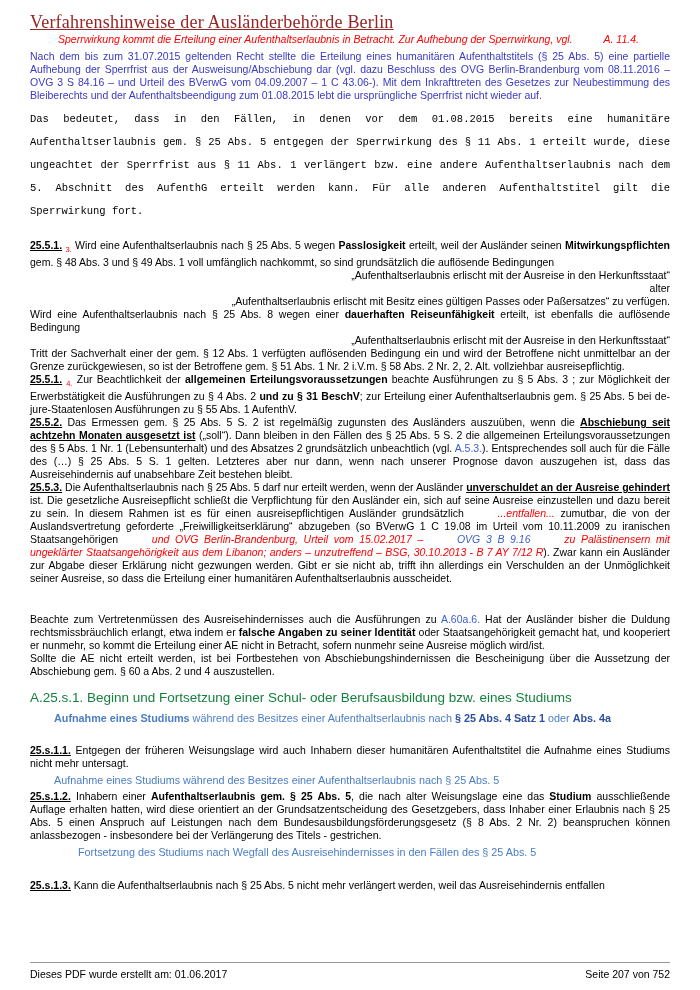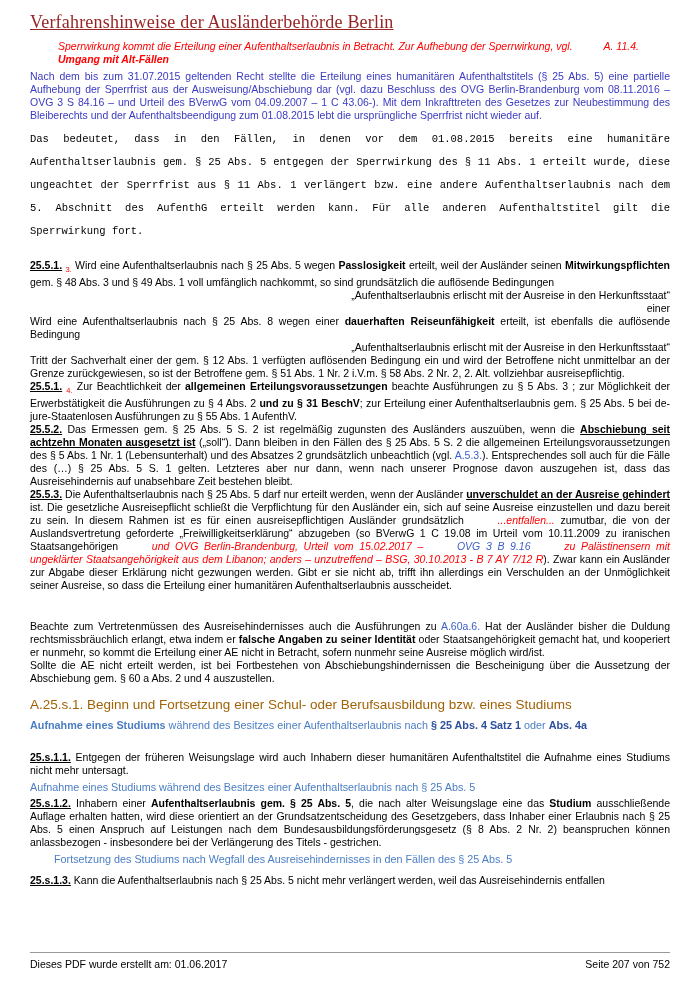--- a/index.html
+++ b/index.html
@@ -5,65 +5,65 @@
   * { margin:0; padding:0; box-sizing:border-box; }
   html,body { background:#ffffff; }
   body {
     width:700px; height:990px; position:relative; overflow:hidden;
     font-family:"Liberation Sans", sans-serif; color:#000;
   }
   .page { padding:12px 30px 0 30px; }
   .title {
     font-family:"Liberation Serif", serif;
     font-size:18px; color:#972525; text-decoration:underline;
-    margin-bottom:7px; letter-spacing:0.2px;
+    letter-spacing:0.2px;
   }
   .block { font-size:10.5px; line-height:13px; text-align:justify; }
   .block.center { text-align:right; }
   .block.loose { line-height:23px;font-family:Liberation Mono, monospace; }
   .block.h2 { font-size:13.5px; line-height:16px; text-align:left; }
-  .block.sub { text-align:left; font-size:10.8px; }
+  .block.sub { text-align:left; font-size:10.8px;margin-left:24px; }
   .run.b { font-weight:bold; }
   .run.i { font-style:italic;margin-left:28px; }
   .run.u { text-decoration:underline; }
   .run.sm { font-size:7.5px; vertical-align:sub; }
   .footer {
-    position:absolute; left:30px; right:30px; bottom:20px;
+    position:absolute; left:30px; right:30px; bottom:10px;
     border-top:1px solid #999; padding-top:5px;
     display:flex; justify-content:space-between;
     font-size:10.5px; color:#000;
   }
 </style>
 </head>
 <body>
 
 <div class="page">
   <div class="title">Verfahrenshinweise der Ausländerbehörde Berlin</div>
   <div>
       <div class="block"><span class="run i" style="color: rgb(255, 0, 0);">Sperrwirkung kommt die Erteilung einer Aufenthaltserlaubnis in Betracht. Zur Aufhebung der Sperrwirkung, vgl. </span><span class="run i" style="color: rgb(255, 0, 0);">A. 11.4.</span></div>
-      <div class="block"><span class="run b i" style="color: rgb(255, 0, 0);">Umgang mit Alt-Fällen</span></div>
       <div class="block" style="margin-top: 4px;"><span class="run" style="color: rgb(58, 58, 194);">Nach dem bis zum 31.07.2015 geltenden Recht stellte die Erteilung eines humanitären Aufenthaltstitels (§ 25 Abs. 5) eine partielle Aufhebung der Sperrfrist aus der Ausweisung/Abschiebung dar (vgl. dazu Beschluss des OVG Berlin-Brandenburg vom 08.11.2016 – OVG 3 S 84.16 – und Urteil des BVerwG vom 04.09.2007 – 1 C 43.06-). Mit dem Inkrafttreten des Gesetzes zur Neubestimmung des Bleiberechts und der Aufenthaltsbeendigung zum 01.08.2015 lebt die ursprüngliche Sperrfrist nicht wieder auf.</span></div>
       <div class="block loose" style="margin-top: 6px;"><span class="run">Das bedeutet, dass in den Fällen, in denen vor dem 01.08.2015 bereits eine humanitäre Aufenthaltserlaubnis gem. § 25 Abs. 5 entgegen der Sperrwirkung des § 11 Abs. 1 erteilt wurde, diese ungeachtet der Sperrfrist aus § 11 Abs. 1 verlängert bzw. eine andere Aufenthaltserlaubnis nach dem 5. Abschnitt des AufenthG erteilt werden kann. Für alle anderen Aufenthaltstitel gilt die Sperrwirkung fort.</span></div>
       <div class="block" style="margin-top: 16px;"><span class="run b u">25.5.1.</span><span class="run"> </span><span class="run sm" style="color: rgb(255, 0, 0);">3.</span><span class="run"> Wird eine Aufenthaltserlaubnis nach § 25 Abs. 5 wegen </span><span class="run b">Passlosigkeit</span><span class="run"> erteilt, weil der Ausländer seinen </span><span class="run b">Mitwirkungspflichten</span><span class="run"> gem. § 48 Abs. 3 und § 49 Abs. 1 voll umfänglich nachkommt, so sind grundsätzlich die auflösende Bedingungen</span></div>
       <div class="block center"><span class="run">„Aufenthaltserlaubnis erlischt mit der Ausreise in den Herkunftsstaat“</span></div>
-      <div class="block center"><span class="run">einer</span></div>
+      <div class="block center"><span class="run">alter</span></div>
+      <div class="block center"><span class="run">„Aufenthaltserlaubnis erlischt mit Besitz eines gültigen Passes oder Paßersatzes“ zu verfügen.</span></div>
       <div class="block"><span class="run">Wird eine Aufenthaltserlaubnis nach § 25 Abs. 8 wegen einer </span><span class="run b">dauerhaften Reiseunfähigkeit</span><span class="run"> erteilt, ist ebenfalls die auflösende Bedingung</span></div>
       <div class="block center"><span class="run">„Aufenthaltserlaubnis erlischt mit der Ausreise in den Herkunftsstaat“</span></div>
       <div class="block"><span class="run">Tritt der Sachverhalt einer der gem. § 12 Abs. 1 verfügten auflösenden Bedingung ein und wird der Betroffene nicht unmittelbar an der Grenze zurückgewiesen, so ist der Betroffene gem. § 51 Abs. 1 Nr. 2 i.V.m. § 58 Abs. 2 Nr. 2, 2. Alt. vollziehbar ausreisepflichtig.</span></div>
       <div class="block"><span class="run b u">25.5.1.</span><span class="run"> </span><span class="run sm" style="color: rgb(255, 0, 0);">4.</span><span class="run"> Zur Beachtlichkeit der </span><span class="run b">allgemeinen Erteilungsvoraussetzungen</span><span class="run"> beachte Ausführungen zu § 5 Abs. 3 ; zur Möglichkeit der Erwerbstätigkeit die Ausführungen zu § 4 Abs. 2 </span><span class="run b">und zu § 31 BeschV</span><span class="run">; zur Erteilung einer Aufenthaltserlaubnis gem. § 25 Abs. 5 bei de-jure-Staatenlosen Ausführungen zu § 55 Abs. 1 AufenthV.</span></div>
       <div class="block"><span class="run b u">25.5.2.</span><span class="run"> Das Ermessen gem. § 25 Abs. 5 S. 2 ist regelmäßig zugunsten des Ausländers auszuüben, wenn die </span><span class="run b u">Abschiebung seit achtzehn Monaten ausgesetzt ist</span><span class="run"> („soll“). Dann bleiben in den Fällen des § 25 Abs. 5 S. 2 die allgemeinen Erteilungsvoraussetzungen des § 5 Abs. 1 Nr. 1 (Lebensunterhalt) und des Absatzes 2 grundsätzlich unbeachtlich (vgl. </span><span class="run" style="color: rgb(59, 95, 200);">A.5.3.</span><span class="run">). Entsprechendes soll auch für die Fälle des (…) § 25 Abs. 5 S. 1 gelten. Letzteres aber nur dann, wenn nach unserer Prognose davon auszugehen ist, dass das Ausreisehindernis auf unabsehbare Zeit bestehen bleibt.</span></div>
       <div class="block"><span class="run b u">25.5.3.</span><span class="run"> Die Aufenthaltserlaubnis nach § 25 Abs. 5 darf nur erteilt werden, wenn der Ausländer </span><span class="run b u">unverschuldet an der Ausreise gehindert</span><span class="run"> ist. Die gesetzliche Ausreisepflicht schließt die Verpflichtung für den Ausländer ein, sich auf seine Ausreise einzustellen und dazu bereit zu sein. In diesem Rahmen ist es für einen ausreisepflichtigen Ausländer grundsätzlich </span><span class="run i" style="color: rgb(255, 0, 0);">...entfallen...</span><span class="run"> zumutbar, die von der Auslandsvertretung geforderte „Freiwilligkeitserklärung“ abzugeben (so BVerwG 1 C 19.08 im Urteil vom 10.11.2009 zu iranischen Staatsangehörigen </span><span class="run i" style="color: rgb(255, 0, 0);">und OVG Berlin-Brandenburg, Urteil vom 15.02.2017 – </span><span class="run i" style="color: rgb(59, 95, 200);">OVG 3 B 9.16</span><span class="run i" style="color: rgb(255, 0, 0);"> zu Palästinensern mit ungeklärter Staatsangehörigkeit aus dem Libanon; anders – unzutreffend – BSG, 30.10.2013 - B 7 AY 7/12 R</span><span class="run">). Zwar kann ein Ausländer zur Abgabe dieser Erklärung nicht gezwungen werden. Gibt er sie nicht ab, trifft ihn allerdings ein Verschulden an der Unmöglichkeit seiner Ausreise, so dass die Erteilung einer humanitären Aufenthaltserlaubnis ausscheidet.</span></div>
       <div class="block" style="margin-top: 28px;"><span class="run">Beachte zum Vertretenmüssen des Ausreisehindernisses auch die Ausführungen zu </span><span class="run" style="color: rgb(59, 95, 200);">A.60a.6.</span><span class="run"> Hat der Ausländer bisher die Duldung rechtsmissbräuchlich erlangt, etwa indem er </span><span class="run b">falsche Angaben zu seiner Identität</span><span class="run"> oder Staatsangehörigkeit gemacht hat, und kooperiert er nunmehr, so kommt die Erteilung einer AE nicht in Betracht, sofern nunmehr seine Ausreise möglich wird/ist.</span></div>
       <div class="block"><span class="run">Sollte die AE nicht erteilt werden, ist bei Fortbestehen von Abschiebungshindernissen die Bescheinigung über die Aussetzung der Abschiebung gem. § 60 a Abs. 2 und 4 auszustellen.</span></div>
-      <div class="block h2" style="margin-top: 12px;"><span class="run" style="color: #a16207;">A.25.s.1. Beginn und Fortsetzung einer Schul- oder Berufsausbildung bzw. eines Studiums</span></div>
+      <div class="block h2" style="margin-top: 12px;"><span class="run" style="color: #15803d;">A.25.s.1. Beginn und Fortsetzung einer Schul- oder Berufsausbildung bzw. eines Studiums</span></div>
       <div class="block sub" style="margin-top: 6px;"><span class="run b" style="color: rgb(75, 126, 197);">Aufnahme eines Studiums</span><span class="run" style="color: rgb(75, 126, 197);"> während des Besitzes einer Aufenthaltserlaubnis nach </span><span class="run b" style="color: rgb(45, 79, 158);">§ 25 Abs. 4 Satz 1</span><span class="run" style="color: rgb(75, 126, 197);"> oder </span><span class="run b" style="color: rgb(45, 79, 158);">Abs. 4a</span></div>
       <div class="block" style="margin-top: 19px;"><span class="run b u">25.s.1.1.</span><span class="run"> Entgegen der früheren Weisungslage wird auch Inhabern dieser humanitären Aufenthaltstitel die Aufnahme eines Studiums nicht mehr untersagt.</span></div>
       <div class="block sub" style="margin-top: 4px;"><span class="run" style="color: rgb(75, 126, 197);">Aufnahme eines Studiums während des Besitzes einer Aufenthaltserlaubnis nach § 25 Abs. 5</span></div>
       <div class="block" style="margin-top: 3px;"><span class="run b u">25.s.1.2.</span><span class="run"> Inhabern einer </span><span class="run b">Aufenthaltserlaubnis gem. § 25 Abs. 5</span><span class="run">, die nach alter Weisungslage eine das </span><span class="run b">Studium</span><span class="run"> ausschließende Auflage erhalten hatten, wird diese orientiert an der Grundsatzentscheidung des Gesetzgebers, dass Inhaber einer Erlaubnis nach § 25 Abs. 5 einen Anspruch auf Leistungen nach dem Bundesausbildungsförderungsgesetz (§ 8 Abs. 2 Nr. 2) beanspruchen können anlassbezogen - insbesondere bei der Verlängerung des Titels - gestrichen.</span></div>
       <div class="block sub" style="margin-top: 4px; padding-left: 24px;"><span class="run" style="color: rgb(75, 126, 197);">Fortsetzung des Studiums nach Wegfall des Ausreisehindernisses in den Fällen des § 25 Abs. 5</span></div>
-      <div class="block" style="margin-top: 8px;"><span class="run b u">25.s.1.3.</span><span class="run"> Kann die Aufenthaltserlaubnis nach § 25 Abs. 5 nicht mehr verlängert werden, weil das Ausreisehindernis entfallen</span></div>
+      <div class="block" style="margin-top: 20px;"><span class="run b u">25.s.1.3.</span><span class="run"> Kann die Aufenthaltserlaubnis nach § 25 Abs. 5 nicht mehr verlängert werden, weil das Ausreisehindernis entfallen</span></div>
     </div>
 </div>
 
 <div class="footer">
   <span>Dieses PDF wurde erstellt am: 01.06.2017</span>
   <span>Seite 207 von 752</span>
 </div>
 
 </body></html>

